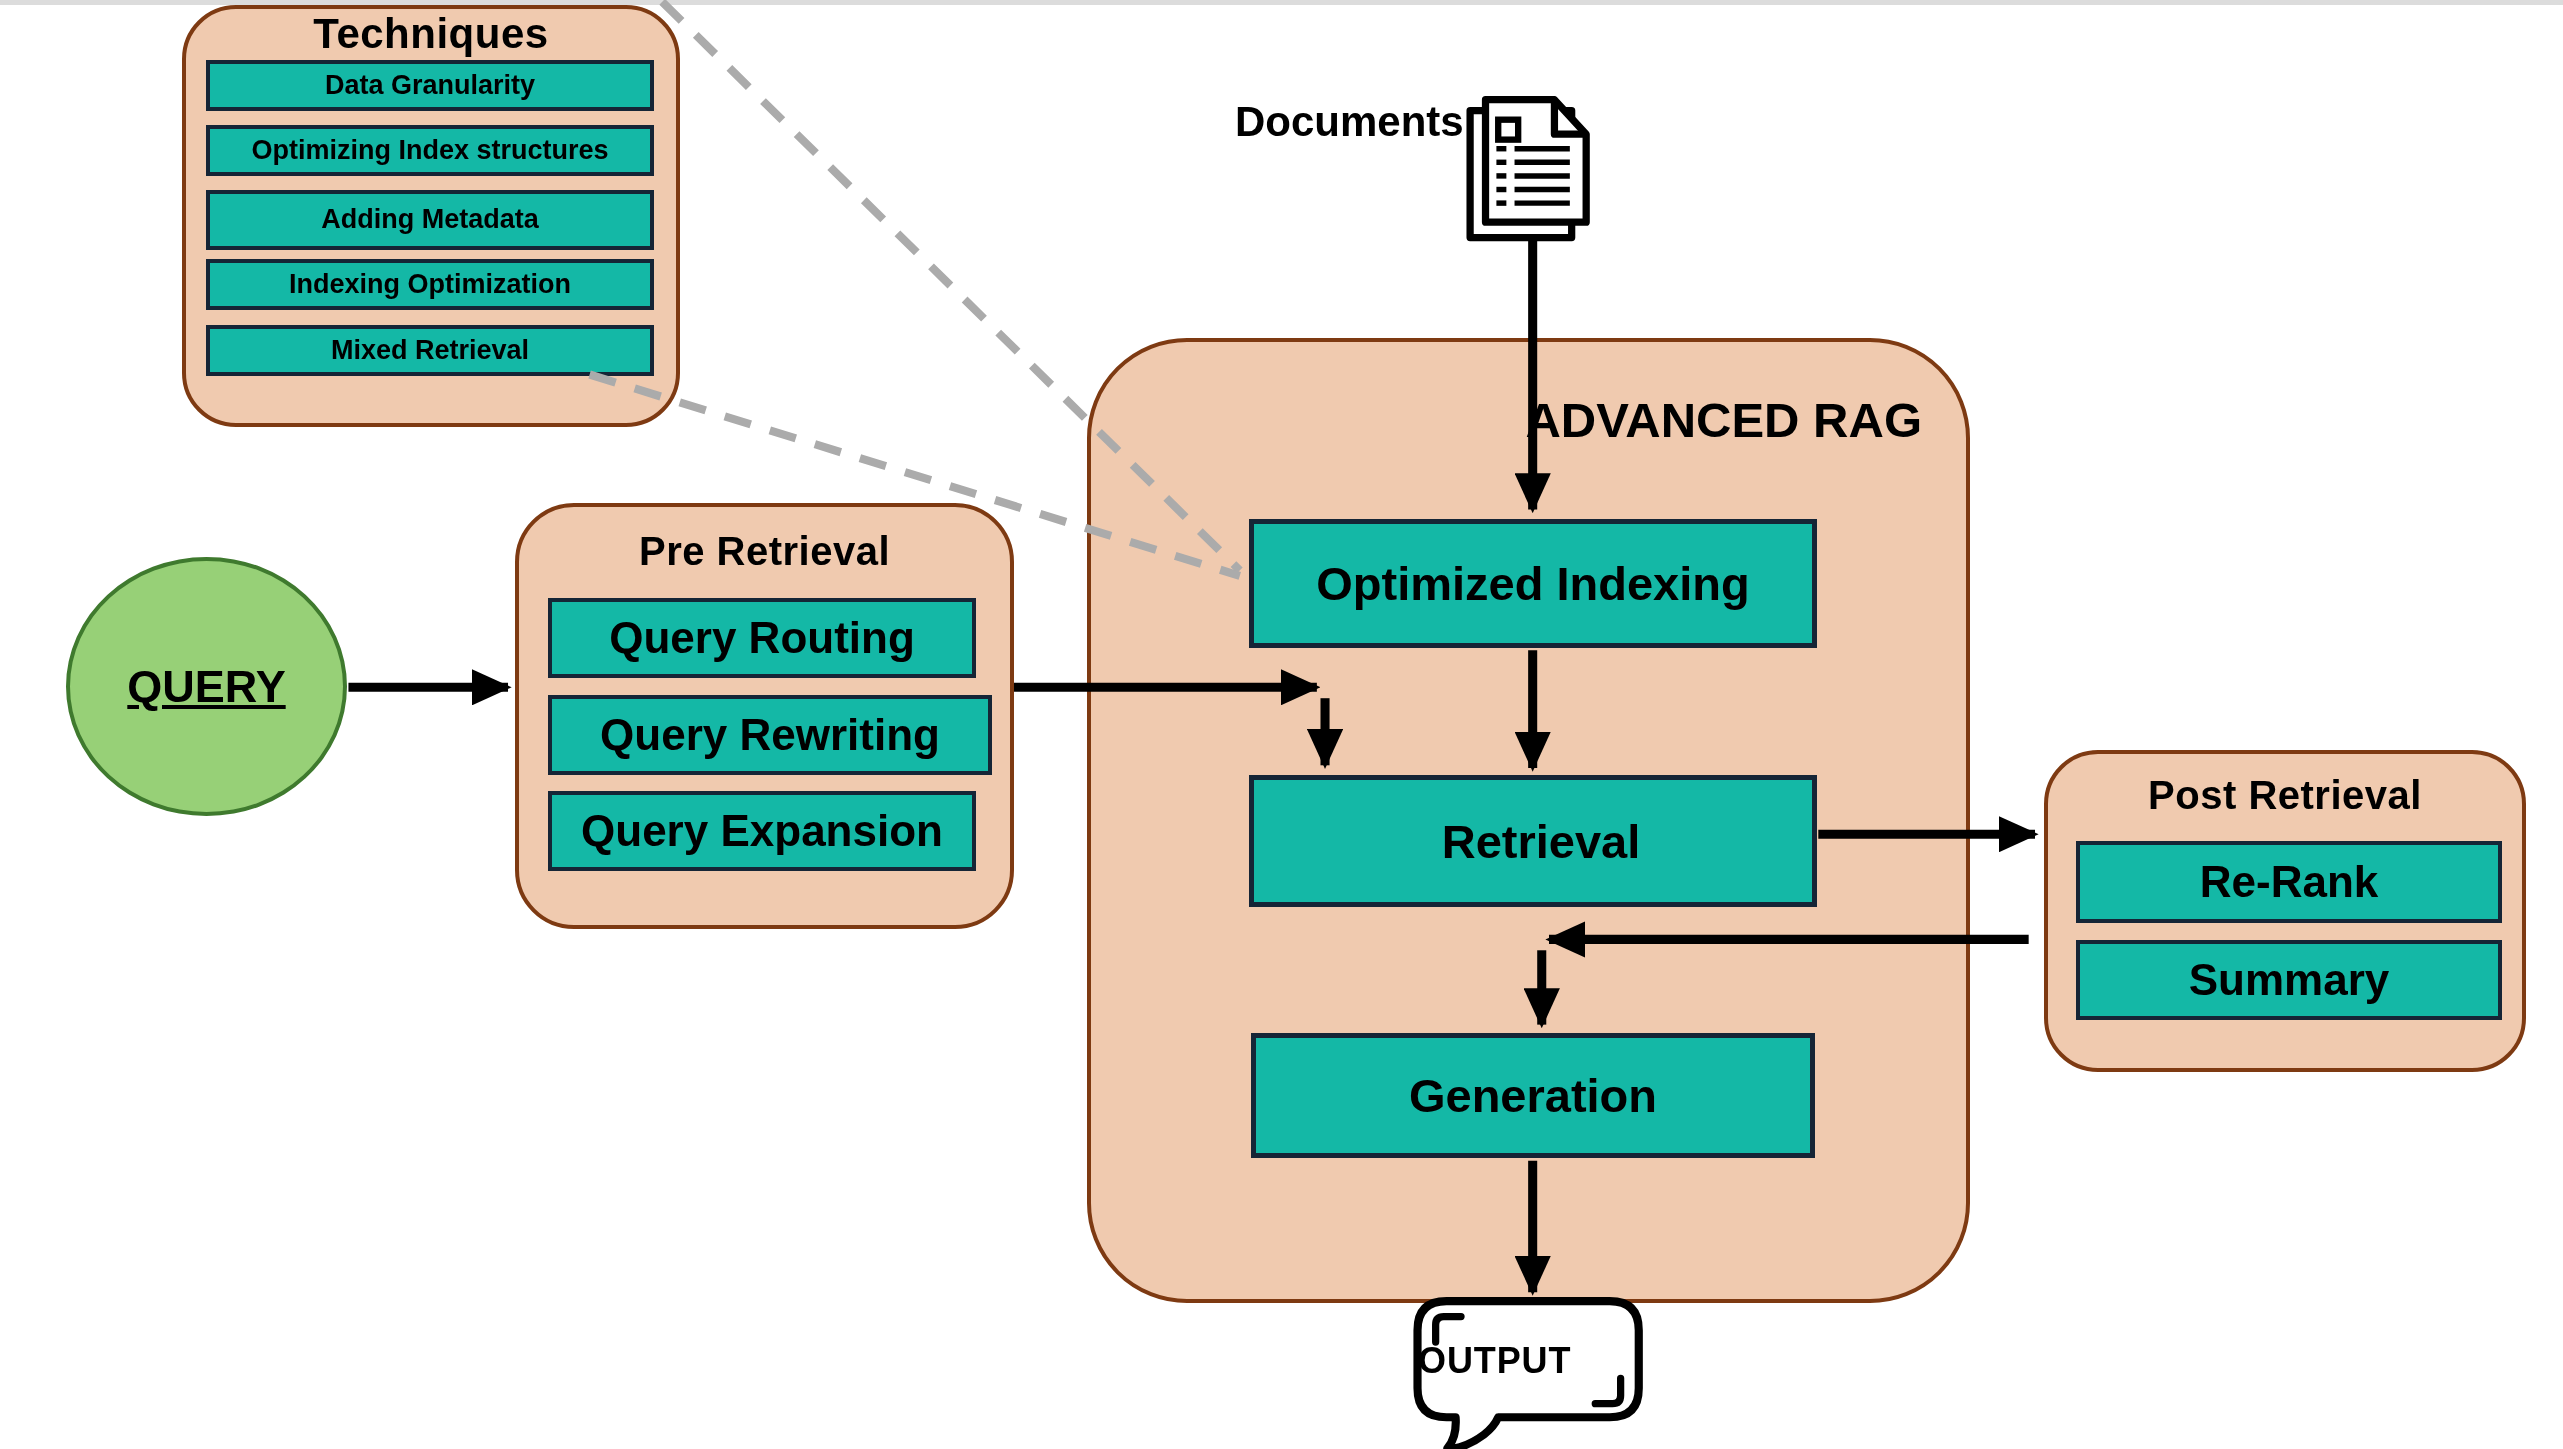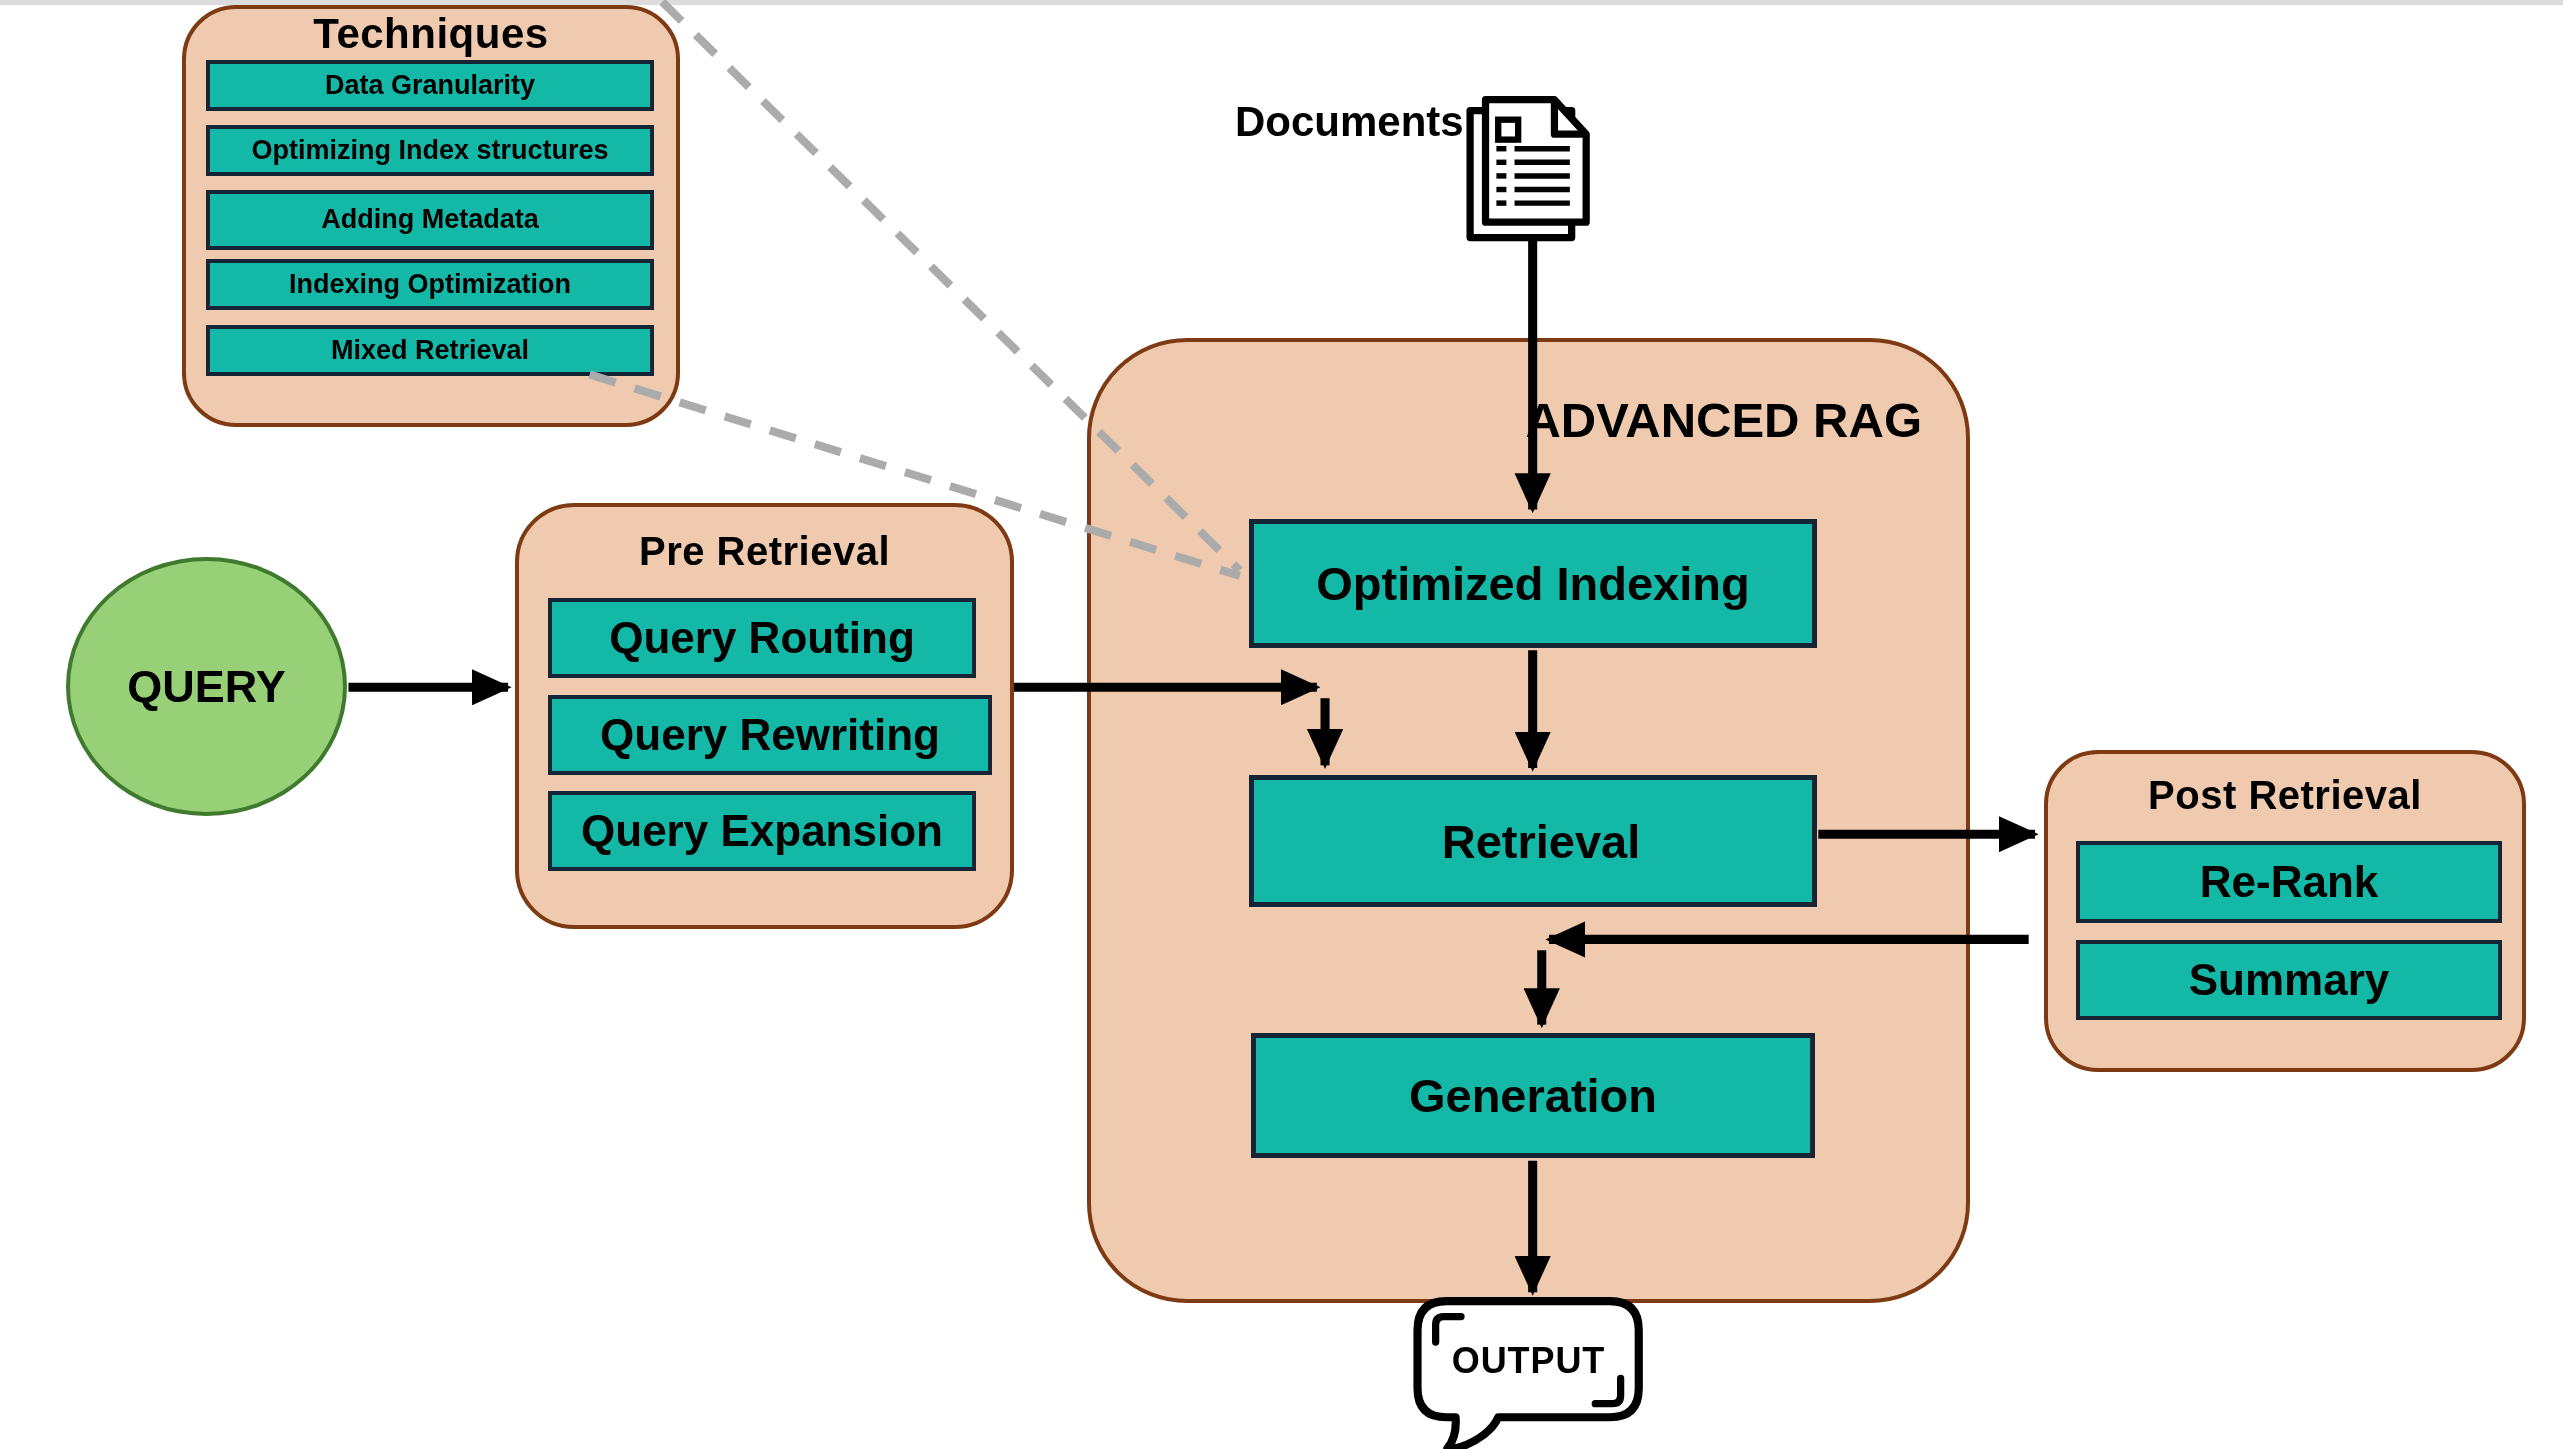--- a/index.html
+++ b/index.html
@@ -19,27 +19,27 @@
   .bar{
     position:absolute; background:#14b8a6; border:4.5px solid #152536;
     box-sizing:border-box; display:flex; align-items:center; justify-content:center;
     font-weight:bold; color:#000; z-index:2; white-space:nowrap;
   }
   .node{border-width:5.4px;}
   .circle{
     position:absolute; left:66px; top:557px; width:281px; height:259px;
     background:#97D077; border:4.5px solid #3F7A2E; border-radius:50%;
     box-sizing:border-box; display:flex; align-items:center; justify-content:center;
-    font-weight:bold; font-size:45px; color:#000; z-index:1;
+    font-weight:bold; font-size:45px; color:#000; z-index:1;text-decoration:underline;
   }
   .float-label{position:absolute; font-weight:bold; color:#000; z-index:2; white-space:nowrap;}
   #lbl-documents{left:1235px; top:98px; font-size:42px; font-weight:800;}
   #lbl-advrag{position:absolute; right:44px; top:50px; font-size:49px; font-weight:bold; white-space:nowrap;}
   #lbl-output{
-    position:absolute; left:1418px; top:1340px; width:221px; text-align:center;
+    position:absolute; left:1418px; top:1340px; width:221px; 
     font-size:36px; font-weight:800; letter-spacing:0.9px; color:#000; z-index:8; white-space:nowrap;
   }
   svg.overlay{position:absolute; left:0; top:0; z-index:5; pointer-events:none;}
   .t-techniques{top:1.8px; font-size:42px;}
   .t-pre{top:22px; font-size:40px;}
   .t-post{top:19px; font-size:40px;}
   .bar-sm{font-size:27px;}
   .bar-md{font-size:44px;}
   .bar-lg{font-size:47px;}
 </style>

